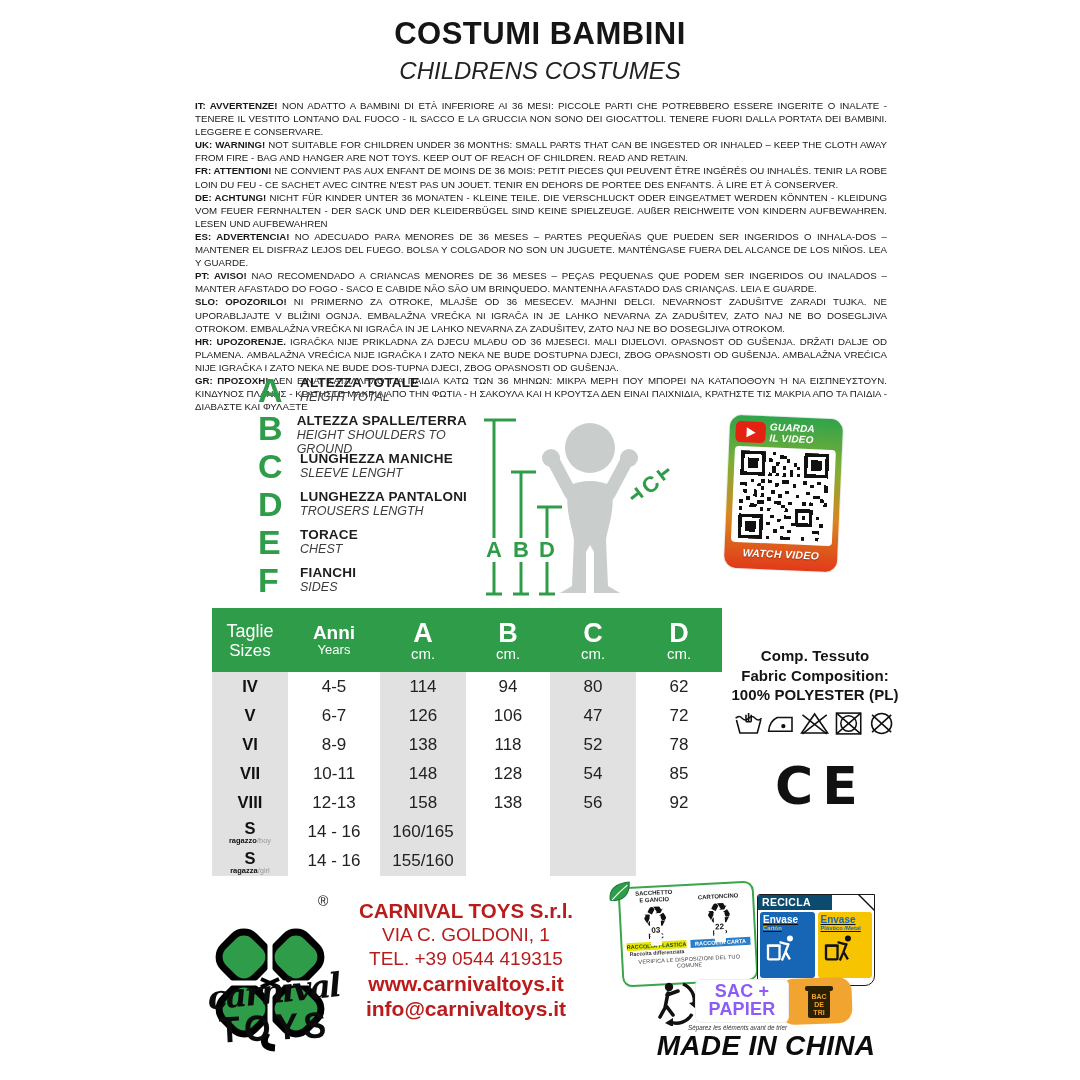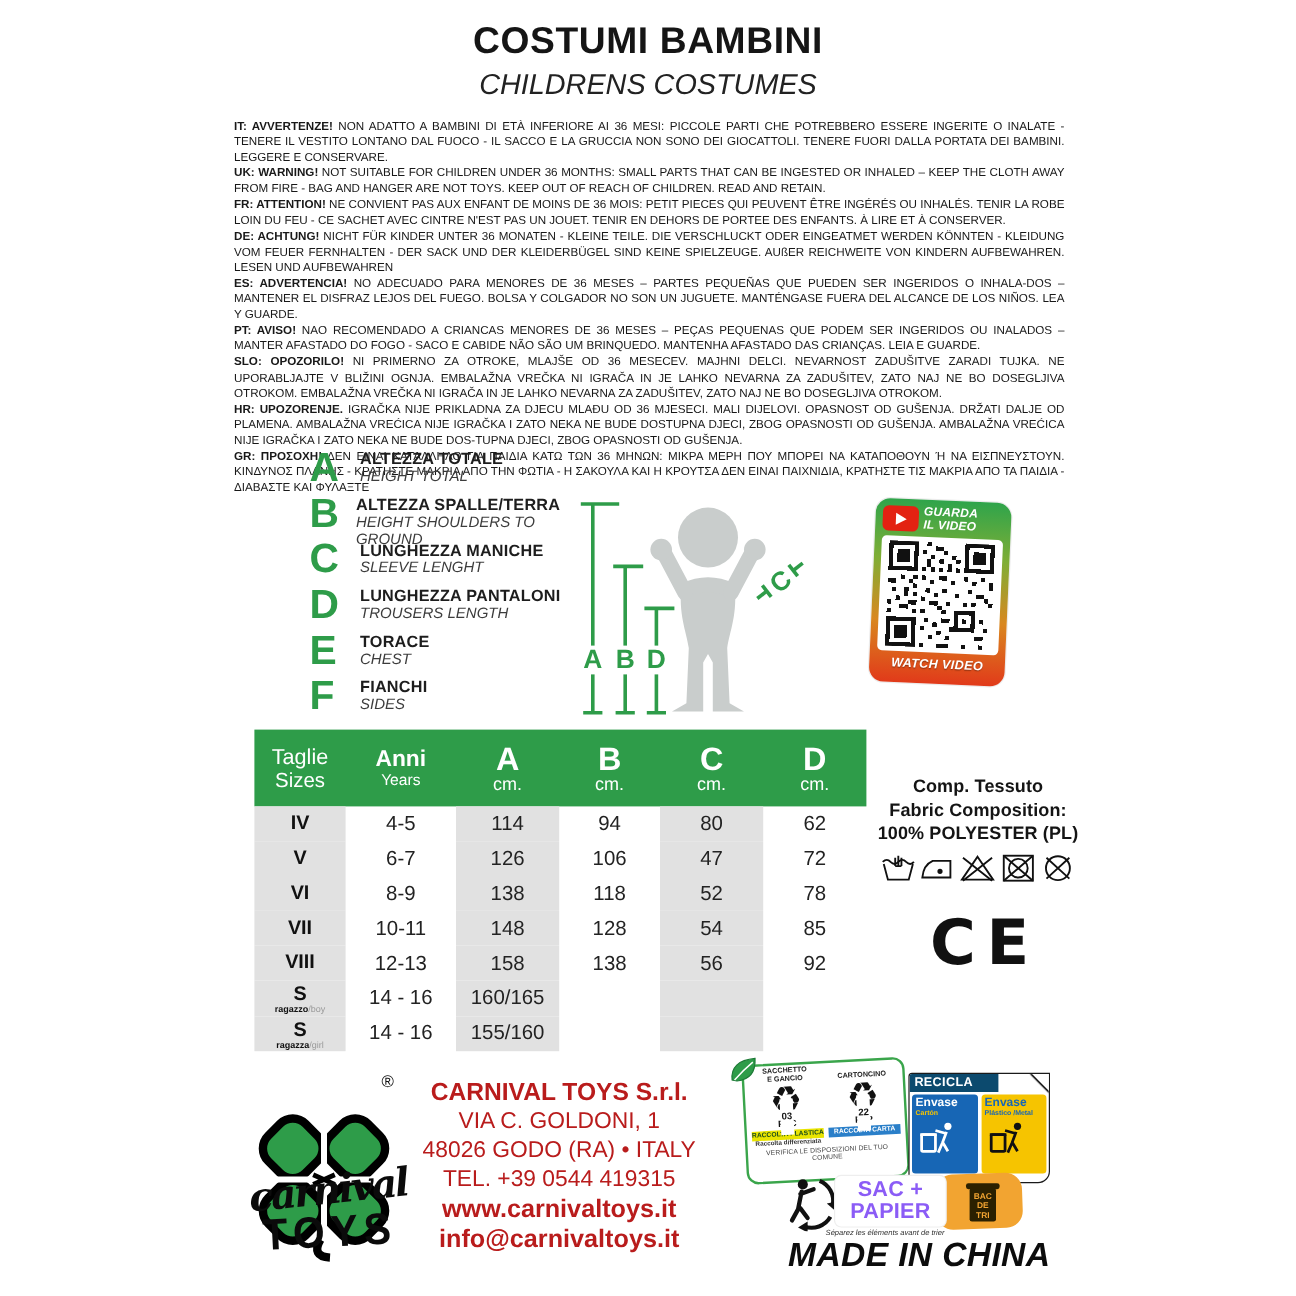--- a/index.html
+++ b/index.html
@@ -89,21 +89,21 @@
   .tag-pl { background:#e9e400; color:#1c4d1c; }
   .tag-pa { background:#2a7fc9; color:#fff; }
   .rec-sub { font-size:5.3px; font-weight:bold; color:#333; line-height:6px; }
   #rec-note { text-align:center; font-size:5.6px; color:#444; margin-top:2px; letter-spacing:.1px; }
   #leaf { position:absolute; left:-12px; top:-10px; width:26px; height:24px; }
 
   
   #recicla { left:757px; top:894px; width:118px; height:92px; background:#fff; border:1.5px solid #1a1a1a; border-radius:3px 0 10px 3px; overflow:hidden; }
   #recicla-head { background:#0c4a6e; color:#fff; font-size:10.5px; font-weight:bold; padding:1px 4px 2px 4px; width:74px; letter-spacing:.3px; }
   #recicla-fold { position:absolute; right:-1px; top:-1px; width:0; height:0; border-left:16px solid transparent; border-top:16px solid #fff; filter:drop-shadow(-1px 1px 0 #111); }
-  #recicla-body { display:flex; gap:3px; padding:2px; }
+  #recicla-body { display:flex; gap:3px; padding:2px;text-decoration:underline; }
   .env-panel { width:55px; height:66px; border-radius:3px; padding:2px 3px; }
   .env-blue { background:#1766b5; color:#fff; }
   .env-yellow { background:#f6c400; color:#1766b5; }
   .env-l1 { font-size:10px; font-weight:bold; line-height:11px; }
   .env-l2 { font-size:5.8px; font-weight:bold; line-height:7px; }
   .env-blue .env-l2 { color:#f6c400; }
   .env-icon { margin-top:2px; }
 
   
   #triman-row { left:652px; top:978px; width:210px; height:48px; }
@@ -466,21 +466,20 @@
       <path d="M-3,50 q-8,14 8,15" stroke="#000" stroke-width="7" fill="none"></path>
     </g>
   </svg>
   <div class="abs" id="logo-reg">®</div>
   <div class="abs" id="logo-script">carnival</div>
   <div class="abs" id="logo-toys">TOYS</div>
 
   <div class="abs" id="address">
     <div class="co">CARNIVAL TOYS S.r.l.</div>
     <div class="ln">VIA C. GOLDONI, 1</div>
-    <div class="ln">48026 GODO (RA) • ITALY</div>
     <div class="ln">TEL. +39 0544 419315</div>
     <div class="bold">www.carnivaltoys.it</div>
     <div class="bold">info@carnivaltoys.it</div>
   </div>
 
   <div class="abs" id="rec-it">
     <svg id="leaf" viewBox="0 0 26 24">
       <path d="M2,20 Q1,4 22,3 Q22,20 6,21 Z" fill="#2E9C49" stroke="#1d7a36" stroke-width="1"></path>
       <path d="M4,20 Q12,12 20,6" stroke="#fff" stroke-width="1.2" fill="none"></path>
     </svg>

